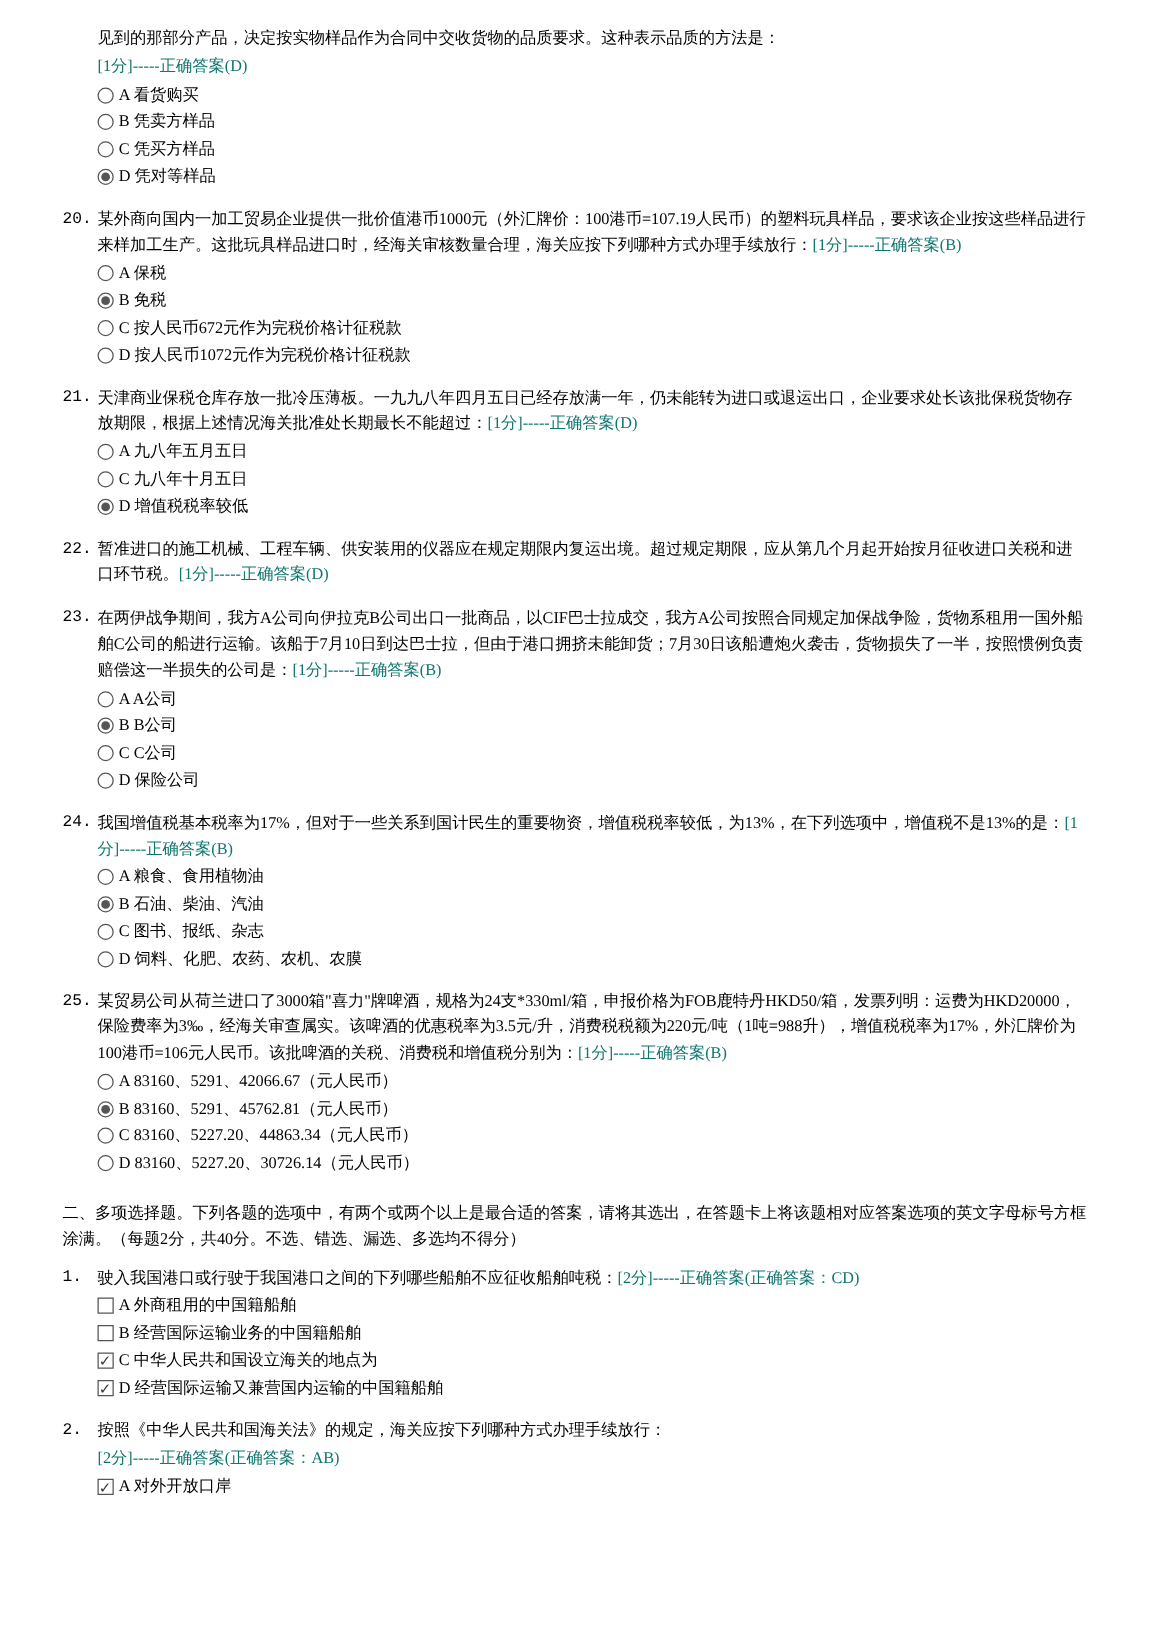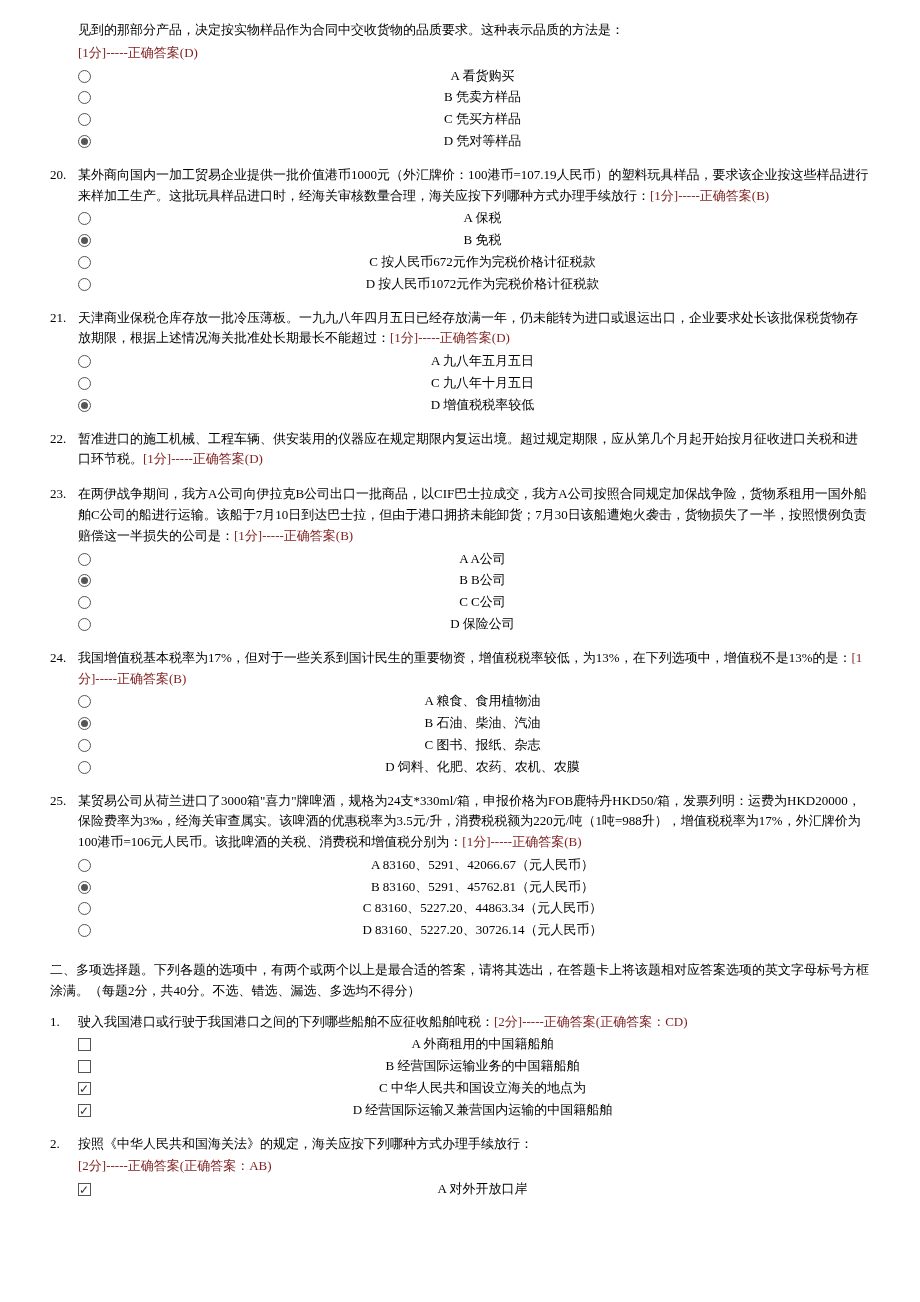--- a/index.html
+++ b/index.html
@@ -13,38 +13,38 @@
     width: 820px;
   }
   .question {
     display: flex;
     margin-bottom: 12px;
   }
   .q-num {
     width: 28px;
     flex-shrink: 0;
     text-align: left;
+    font-family: Liberation Mono, monospace;
   }
   .q-body {
     flex: 1;
   }
   .q-text {
     margin-bottom: 2px;
   }
   .score-ans {
-    color: #7f1d1d;
+    color: #0f766e;
   }
   .options {
     margin-top: 2px;
   }
   .opt {
     display: flex;
     align-items: flex-start;
     margin: 1px 0;
-    text-align: center;
   }
   .radio {
     width: 11px;
     height: 11px;
     border: 1px solid #555;
     border-radius: 50%;
     flex-shrink: 0;
     margin-top: 4px;
     margin-right: 4px;
     position: relative;

